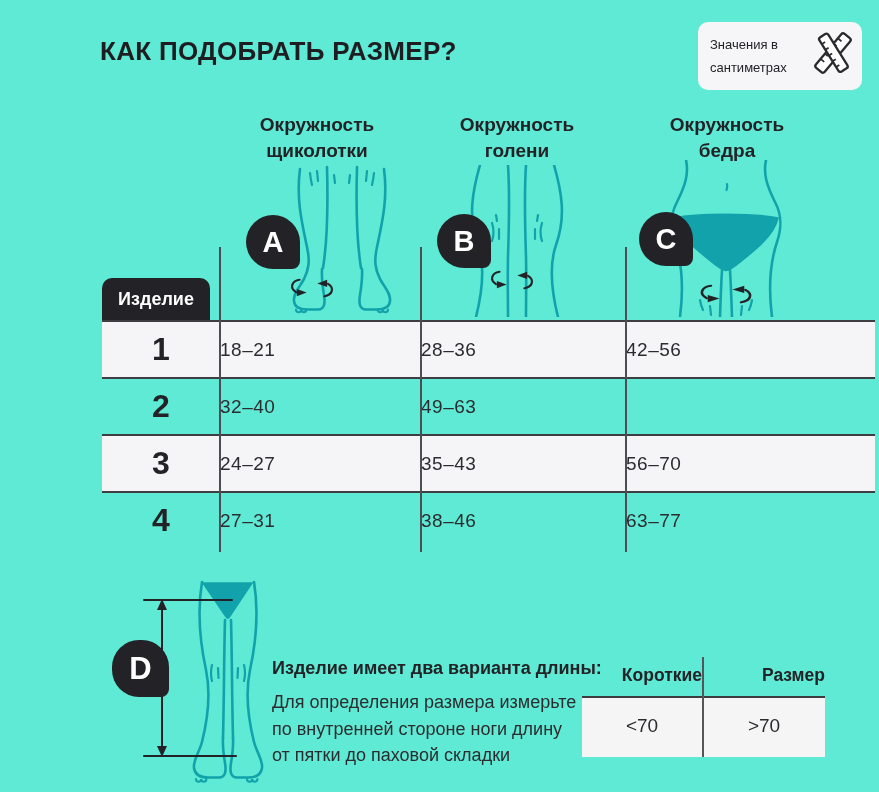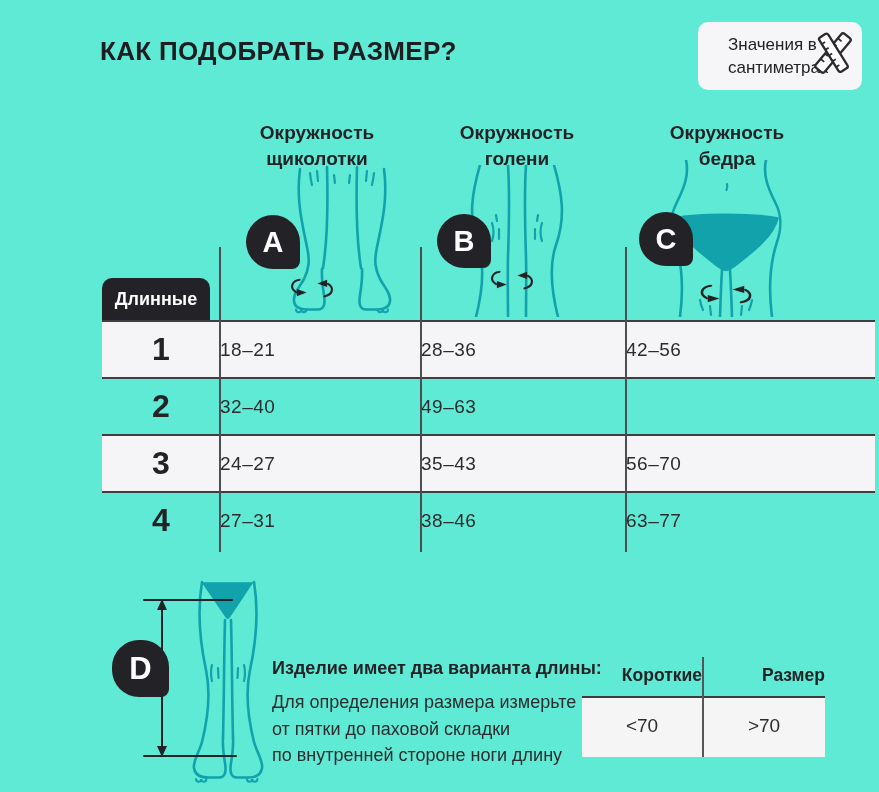--- a/index.html
+++ b/index.html
@@ -3,24 +3,24 @@
 <meta charset="utf-8">
 <style>
   html,body{margin:0;padding:0;background:#ffffff;}
   .canvas{
     position:relative;width:879px;height:792px;background:#5eead4;overflow:hidden;
     font-family:"Liberation Sans",sans-serif;color:#232327;
   }
   .page-title{position:absolute;left:100px;top:36px;font-size:26px;font-weight:700;letter-spacing:.3px;color:#1e1e22;}
   
   .units-badge{position:absolute;left:698px;top:22px;width:164px;height:68px;background:#f6f6f8;border-radius:10px;}
-  .units-text{position:absolute;left:30px;top:11px;font-size:17px;line-height:23px;color:#232327;}
+  .units-text{position:absolute;left:12px;top:11px;font-size:13px;line-height:23px;color:#232327;}
   .rulers{position:absolute;right:4px;top:4px;width:50px;height:54px;}
   
-  .col-header{position:absolute;width:200px;text-align:center;font-size:19px;line-height:26px;font-weight:700;color:#232327;margin-top:8px;}
+  .col-header{position:absolute;width:200px;text-align:center;font-size:19px;line-height:26px;font-weight:700;color:#232327;}
   
   .illu{position:absolute;}
   
   .marker{position:absolute;width:54px;height:54px;background:#232327;color:#ffffff;
     border-radius:27px 27px 8px 27px;display:flex;align-items:center;justify-content:center;
     font-size:29px;font-weight:700;z-index:5;}
   .marker-d{width:57px;height:57px;font-size:31px;}
   .curve-arrow{position:absolute;z-index:4;}
   
   .size-tab{position:absolute;left:102px;top:278px;width:108px;height:42px;background:#232327;color:#ffffff;
@@ -142,21 +142,21 @@
     <polygon points="44,11 33,7 44,3" fill="#232327"></polygon>
   </svg>
   <svg class="curve-arrow" style="left:697px;top:283px;" width="58" height="22" viewBox="0 0 54 24" preserveAspectRatio="none">
     <path d="M13,3 C4,4.5 1.5,12 9,16.5" fill="none" stroke="#232327" stroke-width="2.4" stroke-linecap="round"></path>
     <polygon points="10,13 21,17 10,21" fill="#232327"></polygon>
     <path d="M41,21 C50,19.5 52.5,12 45,7.5" fill="none" stroke="#232327" stroke-width="2.4" stroke-linecap="round"></path>
     <polygon points="44,11 33,7 44,3" fill="#232327"></polygon>
   </svg>
 
   <div class="size-tab">
-    <span>Длинные</span>
+    <span>Изделие</span>
   </div>
 
   <div class="trow alt" style="top:320px;">
     <span class="size-num">1</span>
     <span class="range">18–21</span>
     <span class="range">28–36</span>
     <span class="range">42–56</span>
   </div>
   <div class="trow" style="top:377px;">
     <span class="size-num">2</span>
@@ -203,22 +203,22 @@
     </g>
   </svg>
 
   <div class="marker marker-d" style="left:112px;top:640px;">
     <span>D</span>
   </div>
 
   <div class="bold-note">Изделие имеет два варианта длины:</div>
   <div class="desc">
     <div>Для определения размера измерьте</div>
+    <div>по внутренней стороне ноги длину</div>
     <div>от пятки до паховой складки</div>
-    <div>по внутренней стороне ноги длину</div>
   </div>
 
   <div class="mini-gray"></div>
   <div class="mini-h" style="left:582px;width:120px;">Короткие</div>
   <div class="mini-h" style="left:703px;width:122px;">Размер</div>
   <div class="mini-hline"></div>
   <div class="mini-vline"></div>
   <div class="mini-v" style="left:582px;width:120px;">&lt;70</div>
   <div class="mini-v" style="left:703px;width:122px;">&gt;70</div>
 

